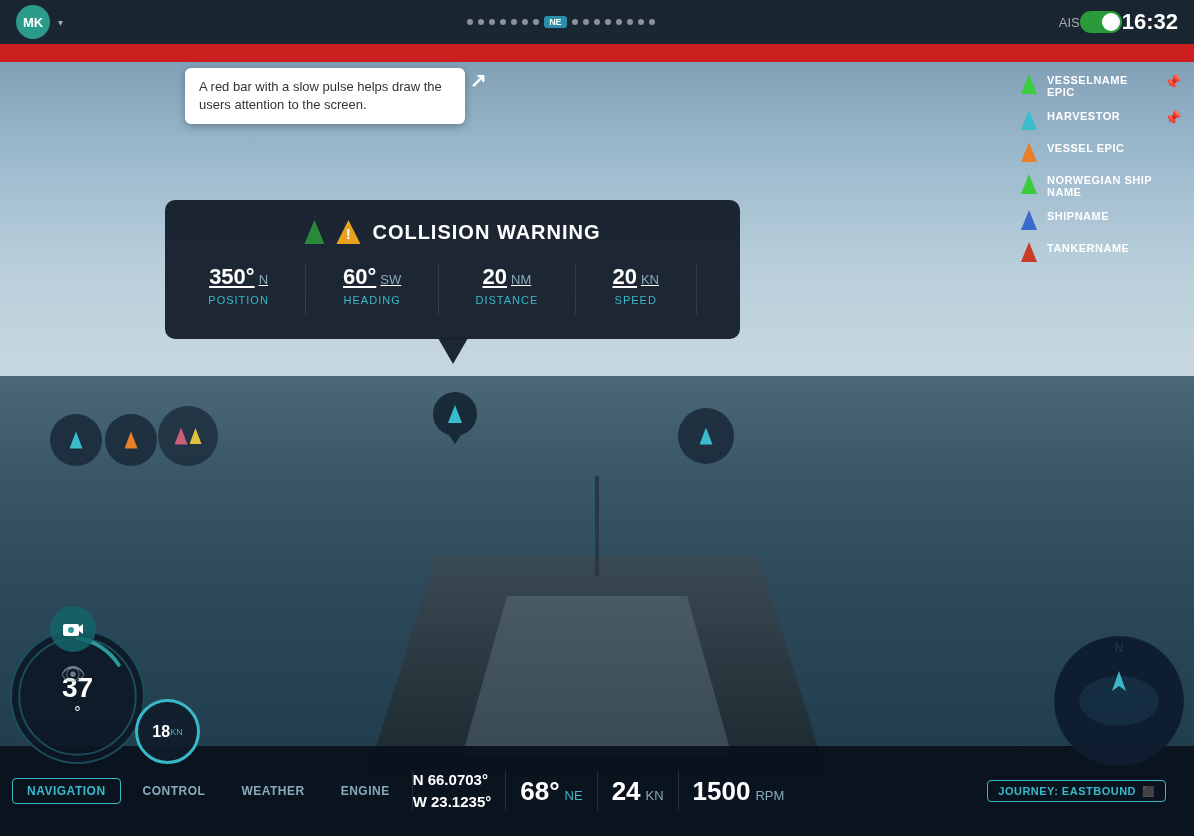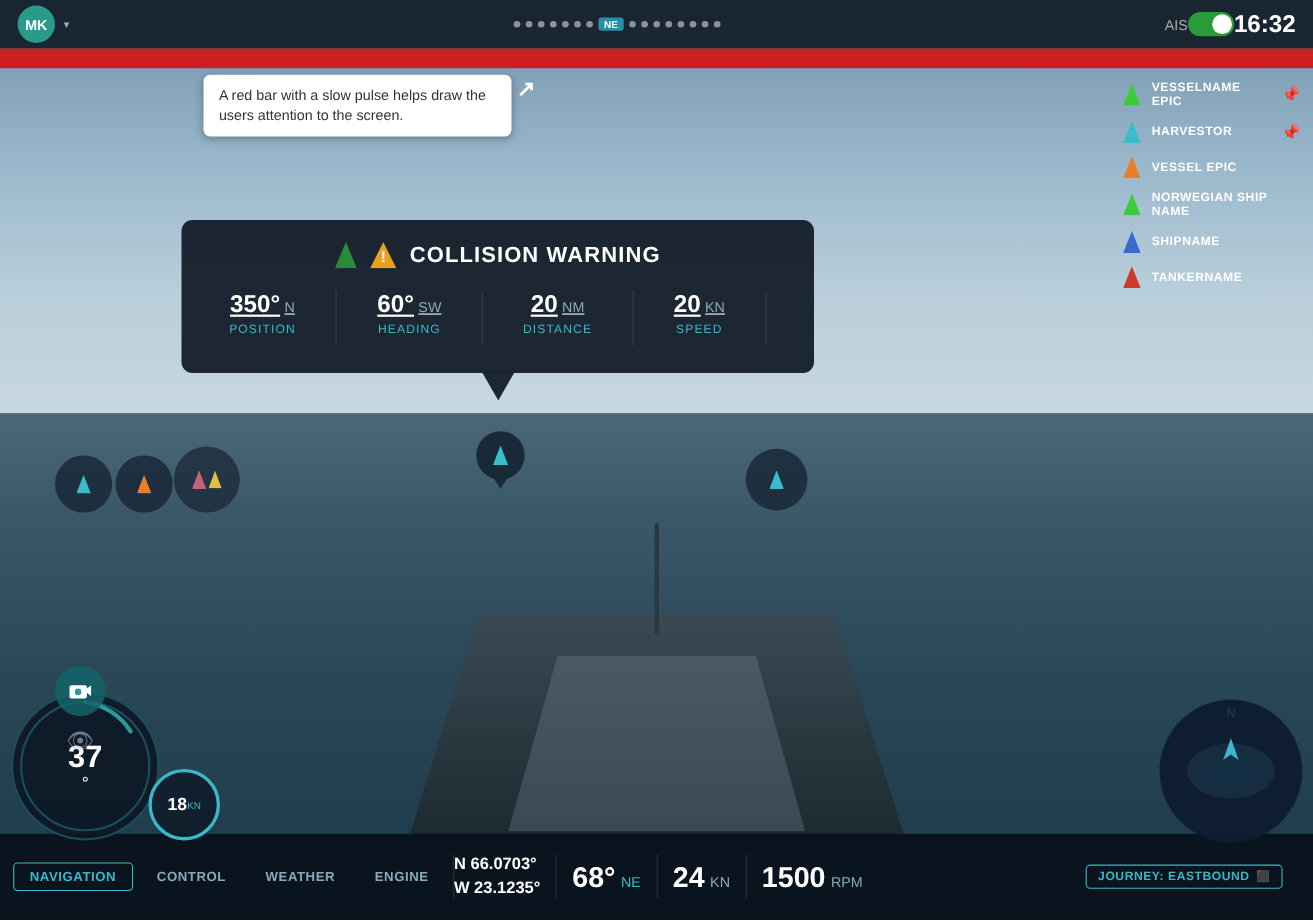--- a/index.html
+++ b/index.html
@@ -322,21 +322,21 @@
       position: absolute;
       top: 60px;
       right: 0;
       width: 185px;
       z-index: 100;
       padding: 8px 0;
     }
 
     .ais-item {
       display: flex;
-      align-items: center;
+      align-items: flex-start;
       gap: 10px;
       padding: 6px 12px;
       cursor: pointer;
     }
 
     .vessel-icon {
       width: 16px;
       height: 20px;
       clip-path: polygon(50% 0%, 100% 100%, 0% 100%);
       flex-shrink: 0;
@@ -360,21 +360,21 @@
       color: #888;
       font-size: 14px;
     }
 
     
     .bottom-nav {
       position: absolute;
       bottom: 0;
       left: 0;
       right: 0;
-      height: 78px;
+      height: 90px;
       background: rgba(10, 18, 28, 0.95);
       display: flex;
       align-items: flex-start;
       z-index: 100;
     }
 
     .nav-tab {
       padding: 5px 14px;
       border-radius: 4px;
       font-size: 12px;

